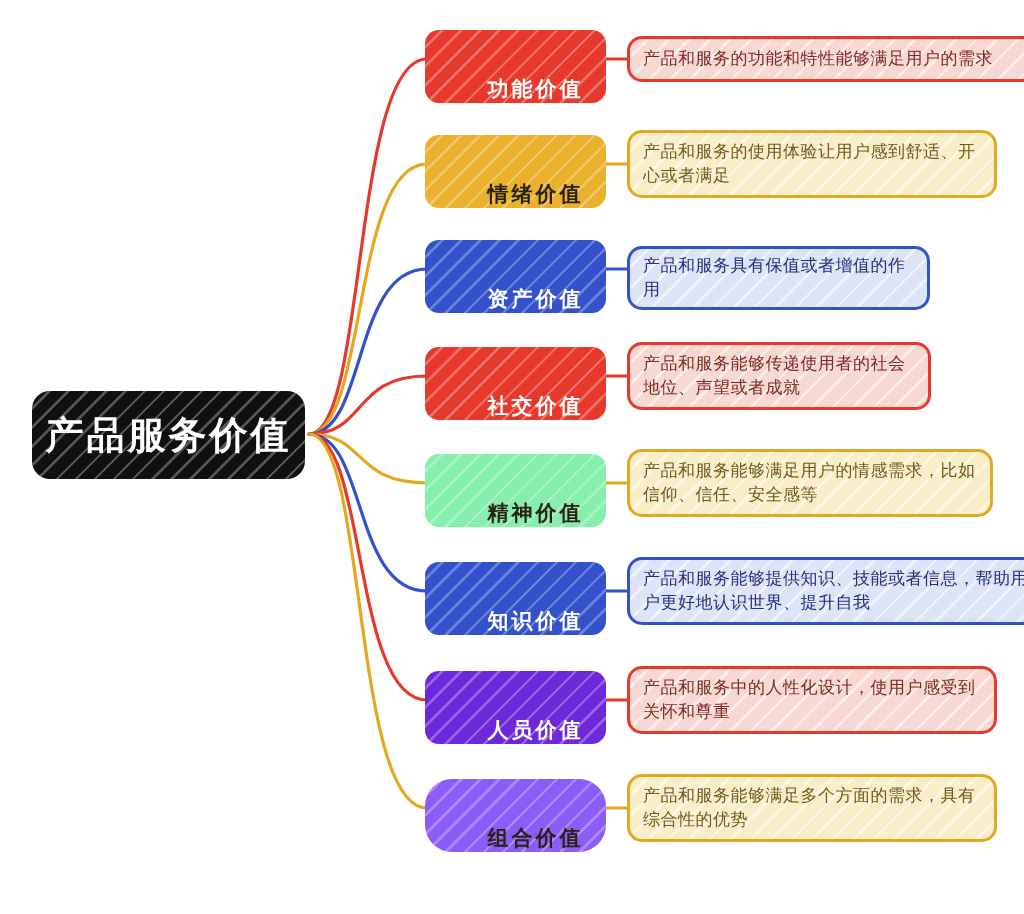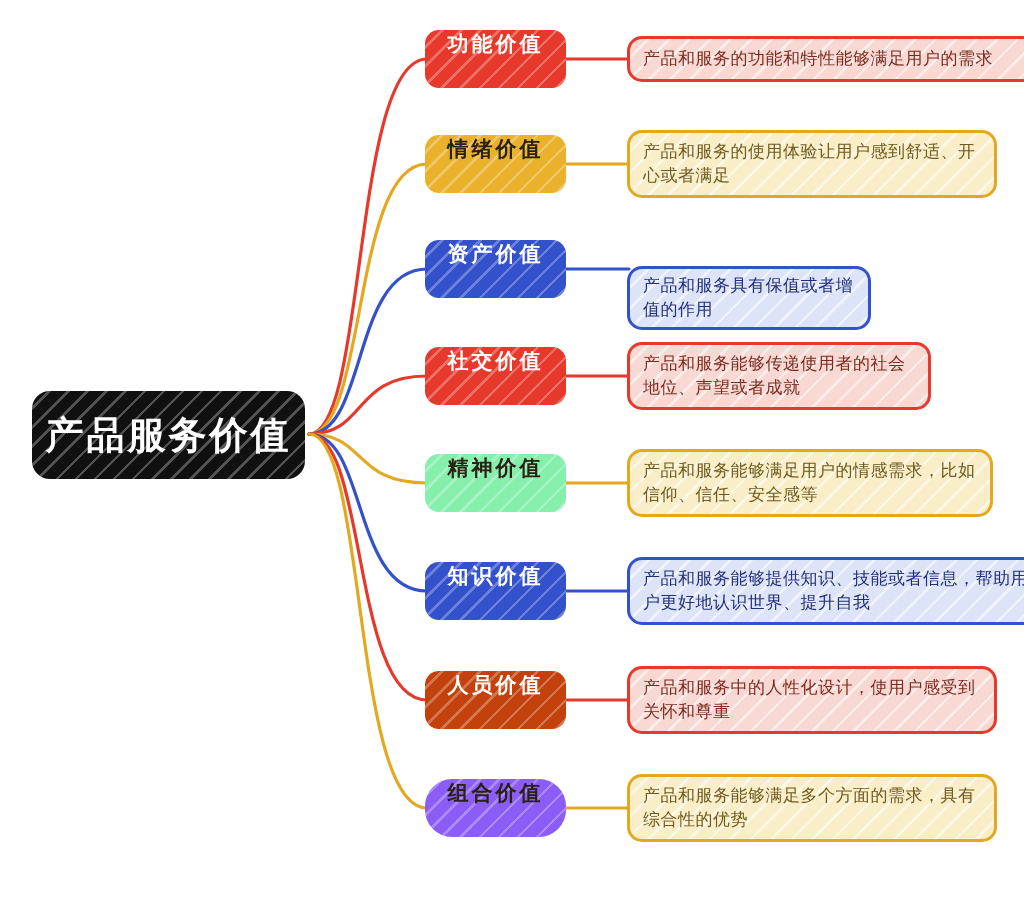--- a/index.html
+++ b/index.html
@@ -53,26 +53,27 @@
     position: relative;
     z-index: 1;
     font-size: 38px;
     font-weight: bold;
     letter-spacing: 3px;
     white-space: nowrap;
   }
   .topic-node {
     position: absolute;
     left: 425px;
-    width: 141px; height: 58px;
+    width: 141px; height: 73px;
     border-radius: 14px;
     display: flex;
-    align-items: flex-start;
+    align-items: flex-end;
     justify-content: center;
     cursor: pointer;
+    padding-left: 40px;
   }
   .topic-label {
     position: relative;
     z-index: 1;
     font-size: 21px;
     font-weight: bold;
     letter-spacing: 3px;
     white-space: nowrap;
   }
   .detail-node {
@@ -137,21 +138,21 @@
     </div>
     <div class="detail-node hatch-light" style="top: 130px; width: 370px; min-height: 68px; background: rgb(250, 238, 201); border-color: rgb(227, 168, 31);">
       <span class="detail-text" style="color: rgb(110, 90, 29);">产品和服务的使用体验让用户感到舒适、开心或者满足</span>
     </div>
   </div>
 
   <div class="branch">
     <div class="topic-node hatch" style="top: 240px; background: rgb(51, 81, 203);">
       <span class="topic-label" style="color: rgb(255, 255, 255);">资产价值</span>
     </div>
-    <div class="detail-node hatch-light" style="top: 246px; width: 244px; min-height: 46px; background: rgb(221, 228, 248); border-color: rgb(51, 81, 203); margin-top: 20px;">
+    <div class="detail-node hatch-light" style="top: 246px; width: 303px; min-height: 46px; background: rgb(221, 228, 248); border-color: rgb(51, 81, 203);">
       <span class="detail-text" style="color: rgb(34, 48, 123);">产品和服务具有保值或者增值的作用</span>
     </div>
   </div>
 
   <div class="branch">
     <div class="topic-node hatch" style="top: 347px; background: rgb(230, 57, 44);">
       <span class="topic-label" style="color: rgb(255, 255, 255);">社交价值</span>
     </div>
     <div class="detail-node hatch-light" style="top: 342px; width: 304px; min-height: 68px; background: rgb(248, 216, 210); border-color: rgb(230, 57, 44);">
       <span class="detail-text" style="color: rgb(124, 43, 32);">产品和服务能够传递使用者的社会地位、声望或者成就</span>
@@ -170,21 +171,21 @@
   <div class="branch">
     <div class="topic-node hatch" style="top: 562px; background: rgb(51, 81, 203);">
       <span class="topic-label" style="color: rgb(255, 255, 255);">知识价值</span>
     </div>
     <div class="detail-node hatch-light" style="top: 557px; width: 427px; min-height: 68px; background: rgb(221, 228, 248); border-color: rgb(51, 81, 203);">
       <span class="detail-text" style="color: rgb(34, 48, 123);">产品和服务能够提供知识、技能或者信息，帮助用户更好地认识世界、提升自我</span>
     </div>
   </div>
 
   <div class="branch">
-    <div class="topic-node hatch" style="top: 671px; background: #c2410c;">
+    <div class="topic-node hatch" style="top: 671px; background: #6d28d9;">
       <span class="topic-label" style="color: rgb(255, 255, 255);">人员价值</span>
     </div>
     <div class="detail-node hatch-light" style="top: 666px; width: 370px; min-height: 68px; background: rgb(248, 216, 210); border-color: rgb(230, 57, 44);">
       <span class="detail-text" style="color: rgb(124, 43, 32);">产品和服务中的人性化设计，使用户感受到关怀和尊重</span>
     </div>
   </div>
 
   <div class="branch">
     <div class="topic-node hatch" style="top: 779px; background: #8b5cf6; border-radius: 27px;">
       <span class="topic-label" style="color: rgb(42, 33, 19);">组合价值</span>

